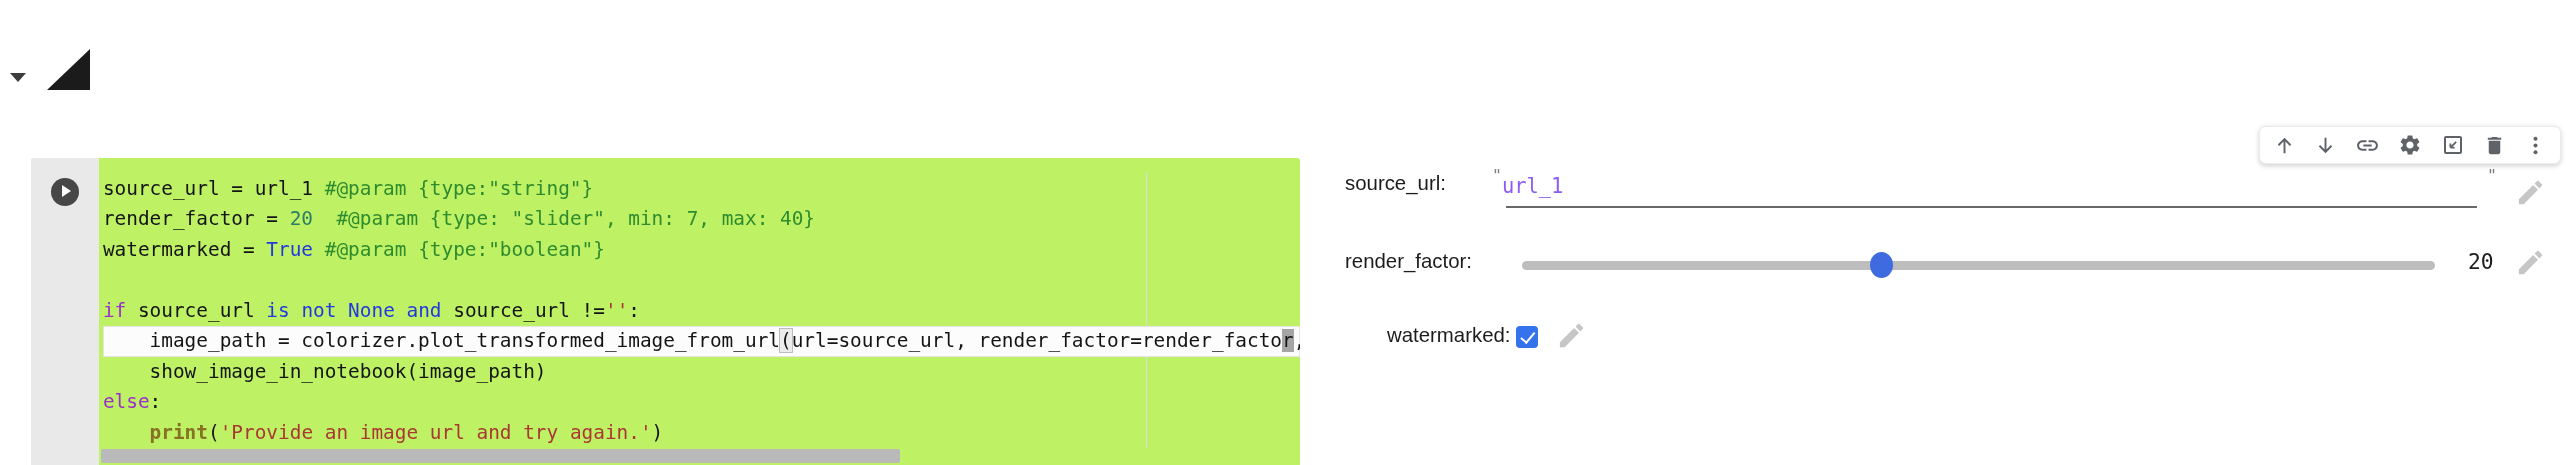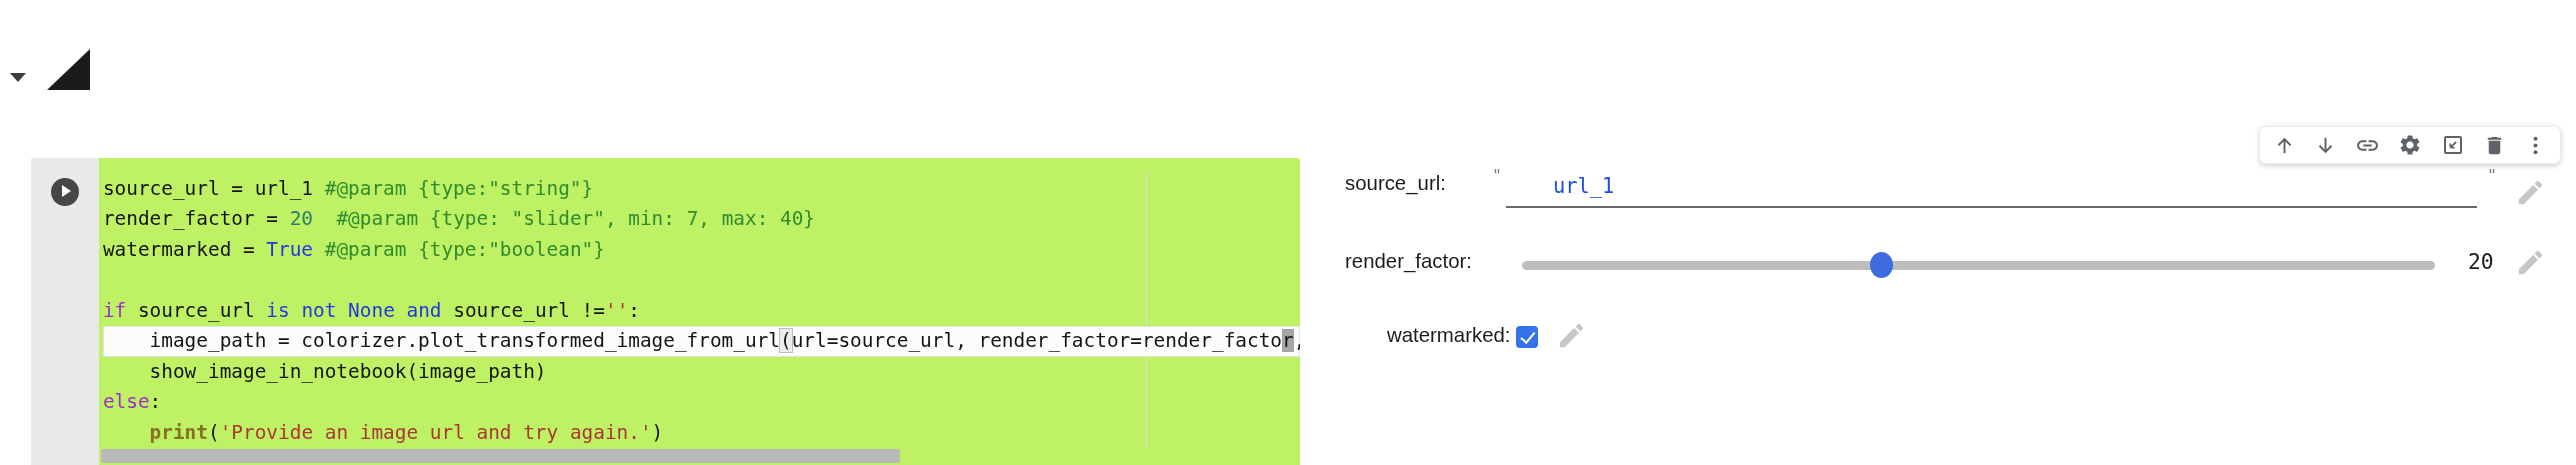--- a/index.html
+++ b/index.html
@@ -34,22 +34,22 @@
   .t-s{color:#a93832;}          
   .t-f{color:#867125;font-weight:bold;}          
   .t-bm{background:#ececec;outline:1px solid #bdbdbd;} 
   .t-cur{background:#a5a5a5;}   
   #hscroll{position:absolute;left:70px;top:291px;width:799px;height:13.6px;background:#b9b9b9;
            border-radius:1.9px;cursor:pointer;}
 
   
   .form-label{position:absolute;font-family:Liberation Sans, sans-serif;font-size:20.4px;color:#1c1c1c;}
   .quote{position:absolute;font-family:"DejaVu Sans Mono", monospace;font-size:16.5px;color:#7d7d7d;}
-  #src-value{position:absolute;left:1553px;top:174px;font-family:"DejaVu Sans Mono", monospace;
-             font-size:20.4px;color:#1d4ed8;cursor:text;}
+  #src-value{position:absolute;left:1502px;top:174px;font-family:"DejaVu Sans Mono", monospace;
+             font-size:20.4px;color:#8b5cf6;cursor:text;}
   #src-underline{position:absolute;left:1506px;top:206px;width:971px;height:1.9px;background:#696969;}
   #slider-track{position:absolute;left:1522px;top:261px;width:913px;height:8.7px;background:#bdbdbd;
                 border-radius:4.9px;cursor:pointer;}
   #slider-thumb{position:absolute;top:-8.7px;width:23px;height:26px;border-radius:50%;
                 background:#3e6ce0;margin-left:-11.6px;cursor:grab;}
   #slider-value{position:absolute;left:2468px;top:249px;font-family:"DejaVu Sans Mono", monospace;
                 font-size:21.3px;color:#1c1c1c;}
   #wm-checkbox{position:absolute;left:1516px;top:326px;width:22px;height:22px;border-radius:3.9px;
                background:#3473eb;cursor:pointer;}
   #wm-checkbox .chk{position:absolute;left:7.8px;top:2.9px;width:5.8px;height:11.6px;

